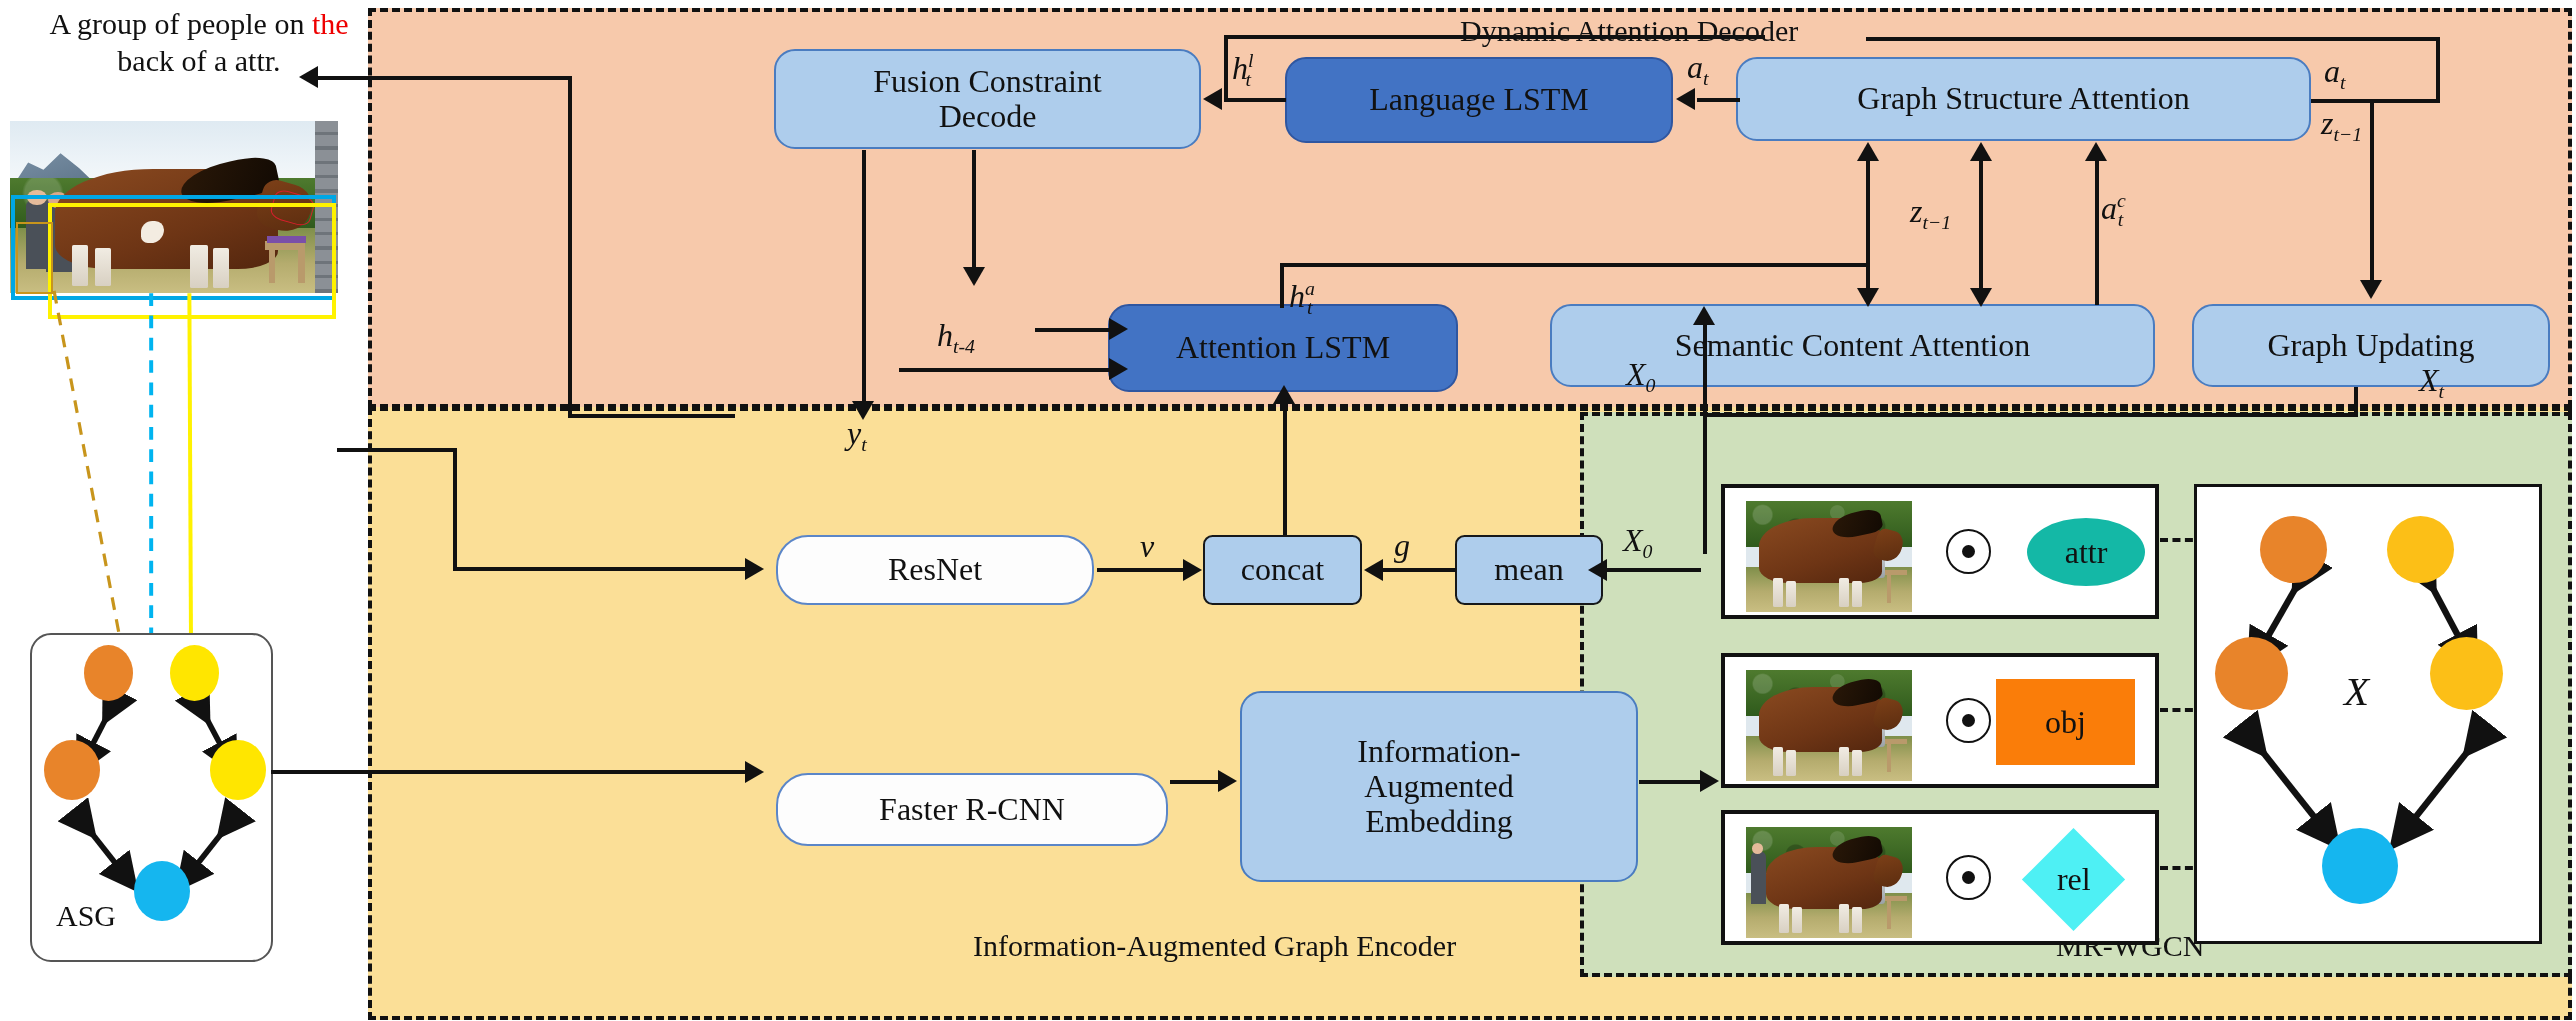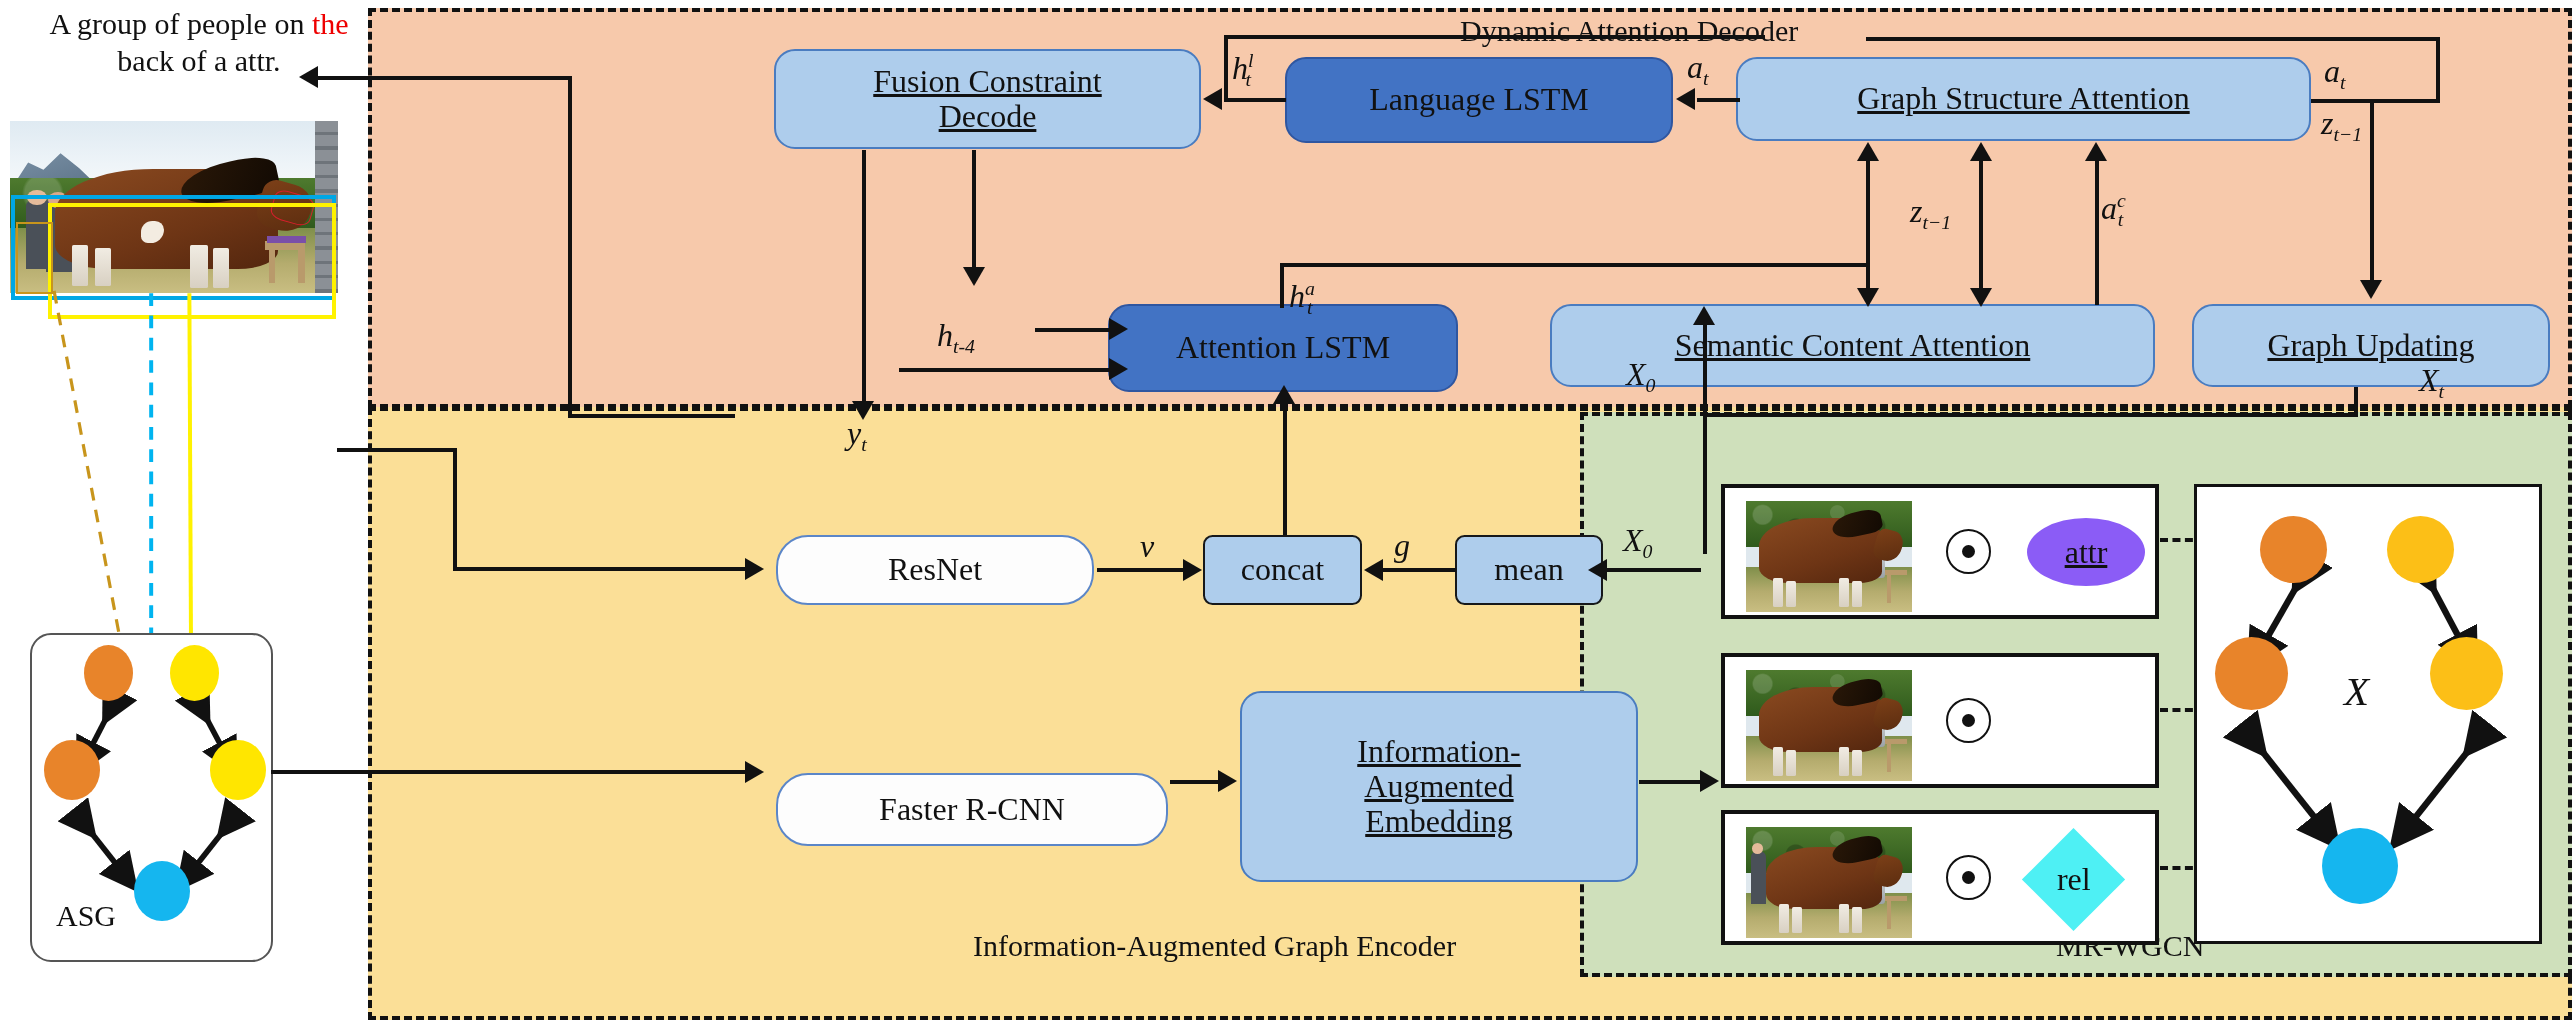--- a/index.html
+++ b/index.html
@@ -71,21 +71,21 @@
        background:#fbdf97;border:4px dashed #111;}
   #mrwgcnFrame{left:1580px;top:412px;width:984px;height:557px;
        border:4px dashed #111;background:#cfe0bb;}
 
   .frameLabel{position:absolute;font-size:30px;color:#111;white-space:nowrap;}
 
   
   .mod{position:absolute;display:flex;align-items:center;justify-content:center;
        text-align:center;font-size:32px;color:#111;line-height:1.1;
        border-radius:21px;box-sizing:border-box;}
-  .mod.light{background:#aecdec;border:2.4px solid #4a7cc0;text-decoration:underline;}
+  .mod.light{background:#aecdec;border:2.4px solid #4a7cc0;}
   .mod.dark{background:#4273c4;border:2.4px solid #2f56a0;color:#111;}
   .mod.white{background:#fdfdfd;border:2.4px solid #5b86c8;border-radius:32px;}
   .mod.sq{border-radius:9.5px;border:2.4px solid #16181a;background:#aecdec;}
 
   
   .math{position:absolute;font-family:"Liberation Serif","DejaVu Serif",serif;
         font-style:italic;font-size:32px;color:#111;white-space:nowrap;}
   .math sub{font-size:.62em;font-style:italic;}
   .math sup{font-size:.62em;font-style:italic;}
 
@@ -101,21 +101,21 @@
   .dline-h{position:absolute;height:0;border-top:4px dashed #111;}
 
   
   .wrow{position:absolute;background:#fff;border:4px solid #111;box-sizing:border-box;}
   .thumb{position:absolute;overflow:hidden;}
   .odot{position:absolute;border-radius:50%;border:2.8px solid #111;background:#fff;
         display:flex;align-items:center;justify-content:center;}
   .odot i{display:block;width:32%;height:32%;border-radius:50%;background:#111;}
   .tag{position:absolute;display:flex;align-items:center;justify-content:center;
        font-size:32px;color:#111;}
-  .tag.attr{background:#8b5cf6;border-radius:50%;text-decoration:underline;}
+  .tag.attr{background:#14b8a6;border-radius:50%;}
   .tag.obj{background:#fa7d09;}
   .tag.rel{background:#4ef0f4;}
   .relInner{transform:rotate(-45deg);}
   .diam{transform:rotate(45deg);}
 
   #xGraphBox{position:absolute;background:#fff;border:3.2px solid #111;}
   #xLabel{position:absolute;font-style:italic;font-size:41px;color:#111;}
 </style>
 </head>
 <body>
@@ -362,20 +362,21 @@
       <div class="leg" style="left:24%;top:72%;width:6%;height:24%;"></div>
       <div class="leg" style="left:56%;top:70%;width:6%;height:26%;"></div>
       <div class="leg" style="left:64%;top:72%;width:6%;height:24%;"></div>
       <div class="stool" style="left:84%;top:62%;width:13%;height:5%;"></div>
       <div class="stool" style="left:85%;top:66%;width:2.4%;height:26%;"></div>
     </div>
   </div>
   <div class="odot" style="left:221px;top:41px;width:41px;height:41px;">
       <i></i>
     </div>
+  <div class="tag obj" style="left:271px;top:22px;width:139px;height:86px;">obj</div>
 </div>
 <div class="dline-h abs" style="left:2160px;top:708px;width:145px;"></div>
 
 <div class="wrow" style="left:1721px;top:810px;width:438px;height:135px;">
   <div class="thumb" style="left:21px;top:12.7px;width:166px;height:111px;">
     <div class="pic" style="left:0;top:0;width:100%;height:100%;">
       <div class="hedge" style="top:0;height:42%;"></div>
       <div class="grass" style="top:60%;"></div>
       <div class="car" style="left:52%;top:40%;width:32%;height:30%;">
           <div class="tail"></div>

